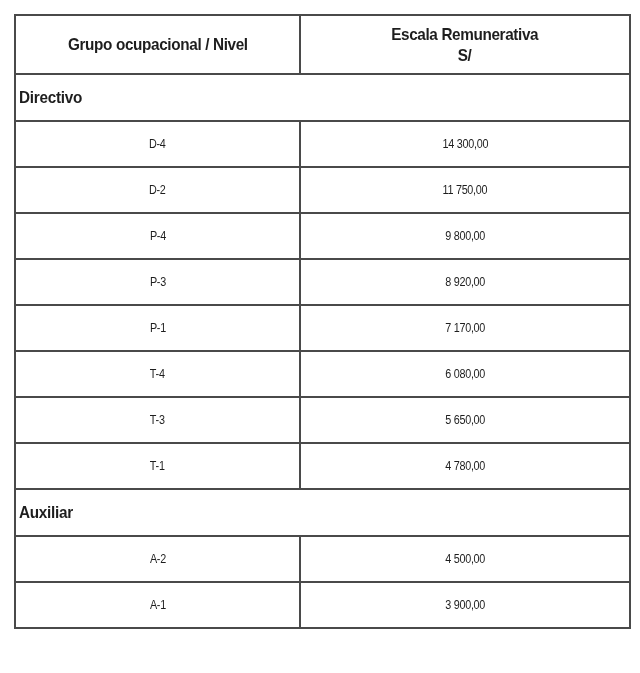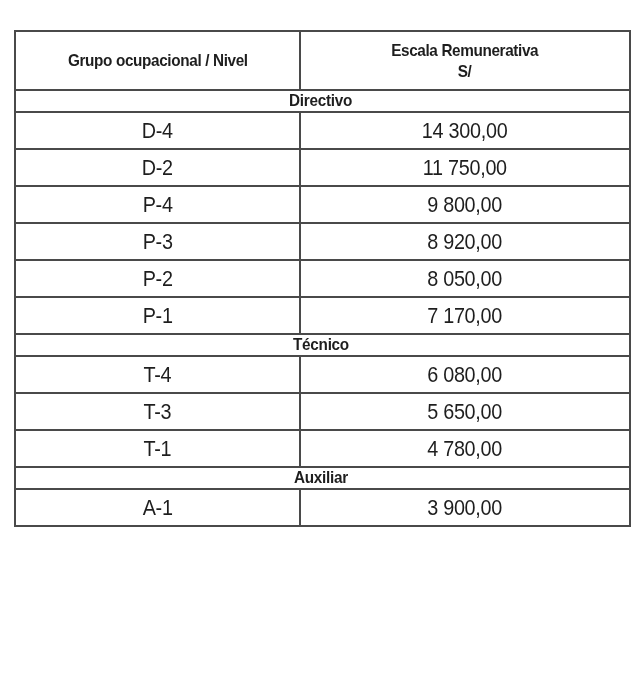--- a/index.html
+++ b/index.html
@@ -11,21 +11,21 @@
       width: 640px;
       height: 673px;
       position: relative;
       overflow: hidden;
       font-family: "Liberation Sans", sans-serif;
       color: #1e1e1e;
     }
     .salary-table {
       position: absolute;
       left: 14px;
-      top: 30px;
+      top: 14px;
       width: 615px;
       border-collapse: collapse;
       table-layout: fixed;
       border: 2px solid #404040;
     }
     .salary-table col.c1 { width: 285px; }
     .salary-table col.c2 { width: 330px; }
     .salary-table th,
     .salary-table td {
       border: 2px solid #4a4a4a;
@@ -40,36 +40,36 @@
       text-align: center;
       vertical-align: middle;
       letter-spacing: -0.4px;
       transform-origin: center;
     }
     .salary-table th span {
       display: inline-block;
       transform: scaleX(0.9);
     }
     .group-row td {
-      height: 22px;
+      height: 47px;
       font-weight: bold;
       font-size: 17px;
-      text-align: center;
+      text-align: left;
       vertical-align: middle;
       padding-left: 3px;
       letter-spacing: -0.3px;
     }
     .group-row td span {
       display: inline-block;
       transform: scaleX(0.9);
       transform-origin: left center;
     }
     .level-row td {
-      height: 37px;
-      font-size: 22px;
+      height: 46px;
+      font-size: 12px;
       text-align: center;
       vertical-align: middle;
       letter-spacing: -0.3px;
     }
     .level-row td span {
       display: inline-block;
       transform: scaleX(0.9);
     }
   </style>
 </head>
@@ -107,45 +107,42 @@
 
     <tr class="level-row">
       <td><span>P-4</span></td>
       <td><span>9 800,00</span></td>
     </tr>
     <tr class="level-row">
       <td><span>P-3</span></td>
       <td><span>8 920,00</span></td>
     </tr>
     <tr class="level-row">
-      <td><span>P-2</span></td>
-      <td><span>8 050,00</span></td>
-    </tr>
-    <tr class="level-row">
       <td><span>P-1</span></td>
       <td><span>7 170,00</span></td>
     </tr>
 
-    <tr class="group-row">
-      <td colspan="2"><span>Técnico</span></td>
-    </tr>
     <tr class="level-row">
       <td><span>T-4</span></td>
       <td><span>6 080,00</span></td>
     </tr>
     <tr class="level-row">
       <td><span>T-3</span></td>
       <td><span>5 650,00</span></td>
     </tr>
     <tr class="level-row">
       <td><span>T-1</span></td>
       <td><span>4 780,00</span></td>
     </tr>
 
     <tr class="group-row">
       <td colspan="2"><span>Auxiliar</span></td>
     </tr>
     <tr class="level-row">
+      <td><span>A-2</span></td>
+      <td><span>4 500,00</span></td>
+    </tr>
+    <tr class="level-row">
       <td><span>A-1</span></td>
       <td><span>3 900,00</span></td>
     </tr>
   </tbody>
 </table>
 
 </body></html>

